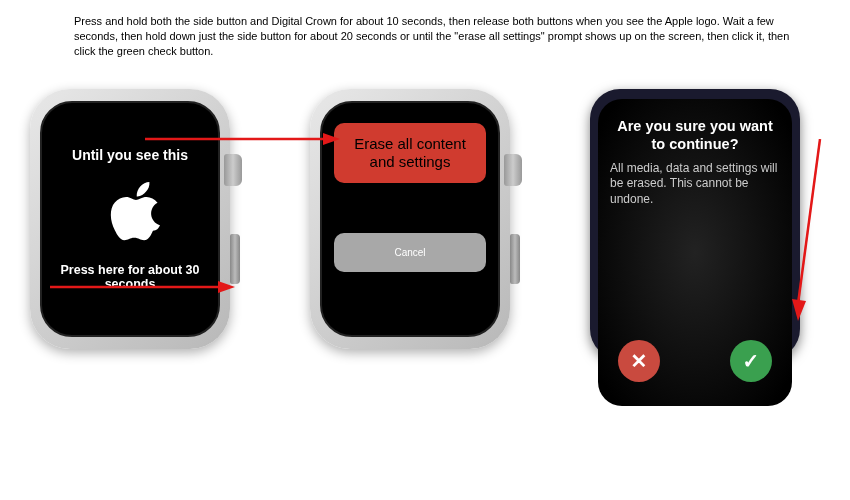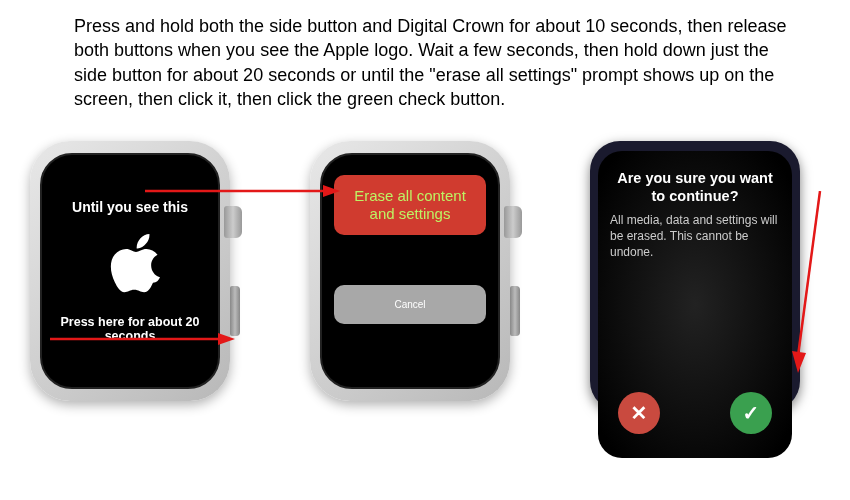--- a/index.html
+++ b/index.html
@@ -5,21 +5,21 @@
     * { margin: 0; padding: 0; box-sizing: border-box; }
     body {
       width: 850px;
       height: 500px;
       font-family: Arial, sans-serif;
       background: #fff;
       position: relative;
     }
     .instructions {
       padding: 14px 60px 10px 74px;
-      font-size: 18px;
+      font-size: 11px;
       line-height: 1.35;
       color: #000;
     }
     .watches-container {
       display: flex;
       justify-content: space-between;
       align-items: center;
       padding: 10px 20px 0 10px;
       position: relative;
     }
@@ -86,21 +86,21 @@
       margin-bottom: 14px;
     }
     .apple-logo svg { width: 100%; height: 100%; }
     .screen1-text-bottom {
       font-weight: bold;
       font-size: 12.5px;
       text-align: center;
     }
     .erase-button {
       background: #d03b2f;
-      color: #bef264;
+      color: #000000;
       width: 100%;
       border-radius: 10px;
       padding: 12px 6px;
       text-align: center;
       font-size: 15px;
       line-height: 1.2;
       margin-bottom: 50px;
     }
     .cancel-button {
       background: #a8a8a8;
@@ -192,21 +192,21 @@
     <div class="watch-body"></div>
     <div class="watch-crown"></div>
     <div class="watch-side-button"></div>
     <div class="watch-screen">
       <div class="screen1-text-top">Until you see this</div>
       <div class="apple-logo">
         <svg viewBox="0 0 170 200">
           <path fill="#fff" d="M130 40c-6 8-16 14-26 13-1-10 4-21 10-28 6-7 17-13 26-13 1 11-3 21-10 28zM150 150c-6 14-13 27-25 27-11 0-15-7-28-7s-17 7-28 7c-12 0-20-14-27-28-14-28-16-61 0-79 8-9 20-15 32-15 12 0 20 8 28 8s16-8 30-8c11 0 23 6 31 16-27 15-23 54 7 64-5 10-9 15-20 15z"></path>
         </svg>
       </div>
-      <div class="screen1-text-bottom">Press here for about 20 seconds</div>
+      <div class="screen1-text-bottom">Press here for about 30 seconds</div>
     </div>
   </div>
 
   <div class="watch">
     <div class="watch-body"></div>
     <div class="watch-crown"></div>
     <div class="watch-side-button"></div>
     <div class="watch-screen" style="justify-content: flex-start; padding-top: 20px;">
       <div class="erase-button">Erase all content and settings</div>
       <div class="cancel-button">Cancel</div>

